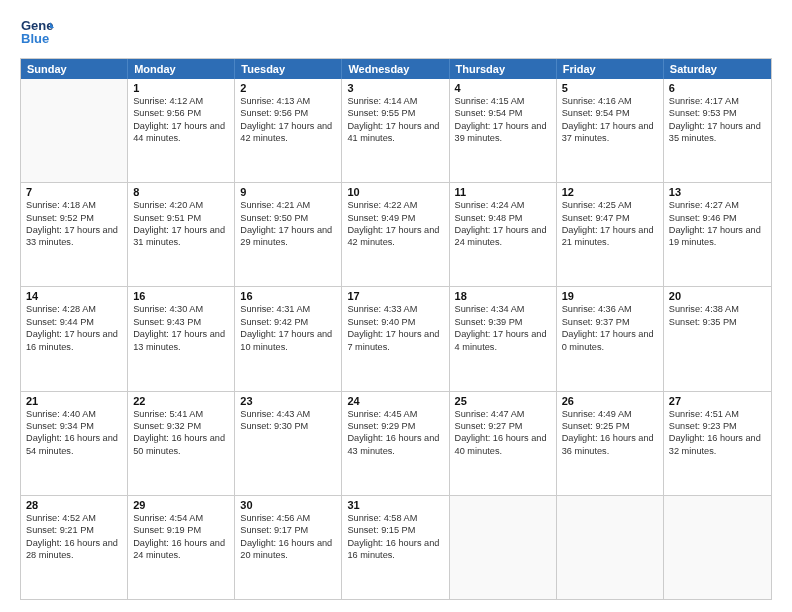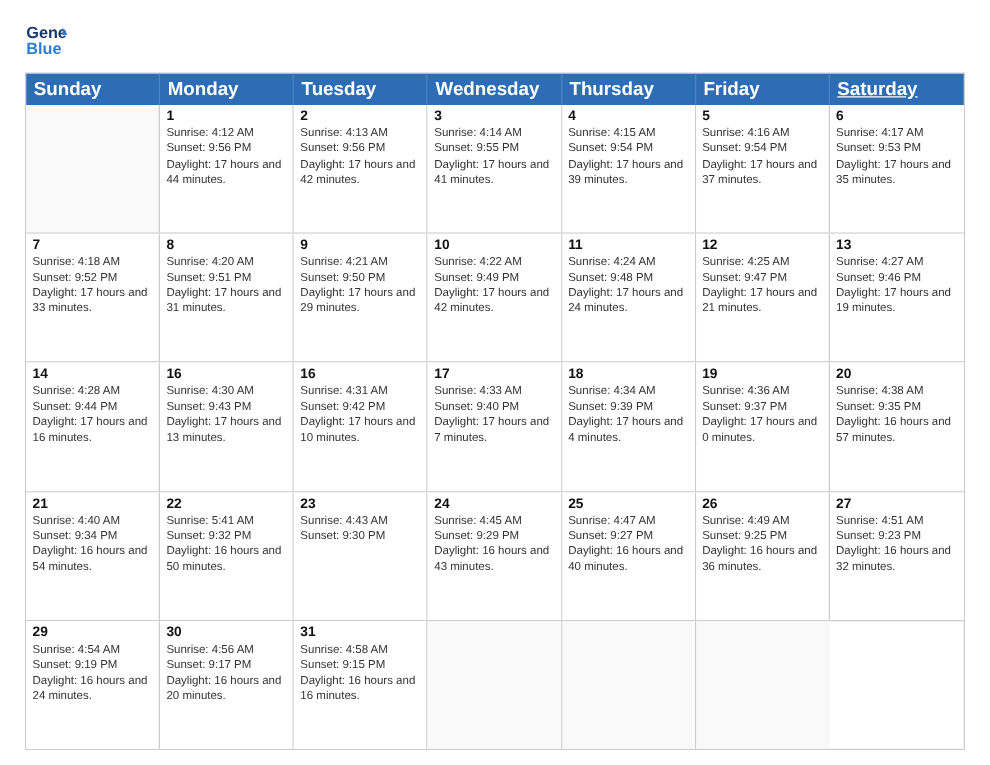--- a/index.html
+++ b/index.html
@@ -48,27 +48,27 @@
       flex-direction: column;
       border: 1px solid #ccc;
     }
     .cal-header-row {
       display: grid;
       grid-template-columns: repeat(7, 1fr);
       background: #2d6db5;
     }
     .cal-header-cell {
       color: #fff;
-      font-size: 15px;
+      font-size: 11px;
       font-weight: bold;
       padding: 4px 6px;
       text-align: left;
       border-right: 1px solid #4a85c5;
     }
-    .cal-header-cell:last-child { border-right: none; text-decoration: underline; }
+    .cal-header-cell:last-child { border-right: none; }
     .cal-body {
       display: flex;
       flex-direction: column;
       flex: 1;
     }
     .cal-row {
       display: grid;
       grid-template-columns: repeat(7, 1fr);
       flex: 1;
       border-top: 1px solid #ccc;
@@ -245,21 +245,20 @@
           <div class="cal-cell">
         <div class="day-num">19</div>
         <div class="cell-line">Sunrise: 4:36 AM</div>
         <div class="cell-line">Sunset: 9:37 PM</div>
         <div class="cell-line">Daylight: 17 hours and 0 minutes.</div>
       </div>
           <div class="cal-cell">
         <div class="day-num">20</div>
         <div class="cell-line">Sunrise: 4:38 AM</div>
         <div class="cell-line">Sunset: 9:35 PM</div>
-        <div class="cell-line">Daylight: 16 hours and 57 minutes.</div>
       </div>
         </div>
         <div class="cal-row">
           <div class="cal-cell">
         <div class="day-num">21</div>
         <div class="cell-line">Sunrise: 4:40 AM</div>
         <div class="cell-line">Sunset: 9:34 PM</div>
         <div class="cell-line">Daylight: 16 hours and 54 minutes.</div>
       </div>
           <div class="cal-cell">
@@ -293,20 +292,26 @@
       </div>
           <div class="cal-cell">
         <div class="day-num">27</div>
         <div class="cell-line">Sunrise: 4:51 AM</div>
         <div class="cell-line">Sunset: 9:23 PM</div>
         <div class="cell-line">Daylight: 16 hours and 32 minutes.</div>
       </div>
         </div>
         <div class="cal-row">
           <div class="cal-cell">
+        <div class="day-num">28</div>
+        <div class="cell-line">Sunrise: 4:52 AM</div>
+        <div class="cell-line">Sunset: 9:21 PM</div>
+        <div class="cell-line">Daylight: 16 hours and 28 minutes.</div>
+      </div>
+          <div class="cal-cell">
         <div class="day-num">29</div>
         <div class="cell-line">Sunrise: 4:54 AM</div>
         <div class="cell-line">Sunset: 9:19 PM</div>
         <div class="cell-line">Daylight: 16 hours and 24 minutes.</div>
       </div>
           <div class="cal-cell">
         <div class="day-num">30</div>
         <div class="cell-line">Sunrise: 4:56 AM</div>
         <div class="cell-line">Sunset: 9:17 PM</div>
         <div class="cell-line">Daylight: 16 hours and 20 minutes.</div>

